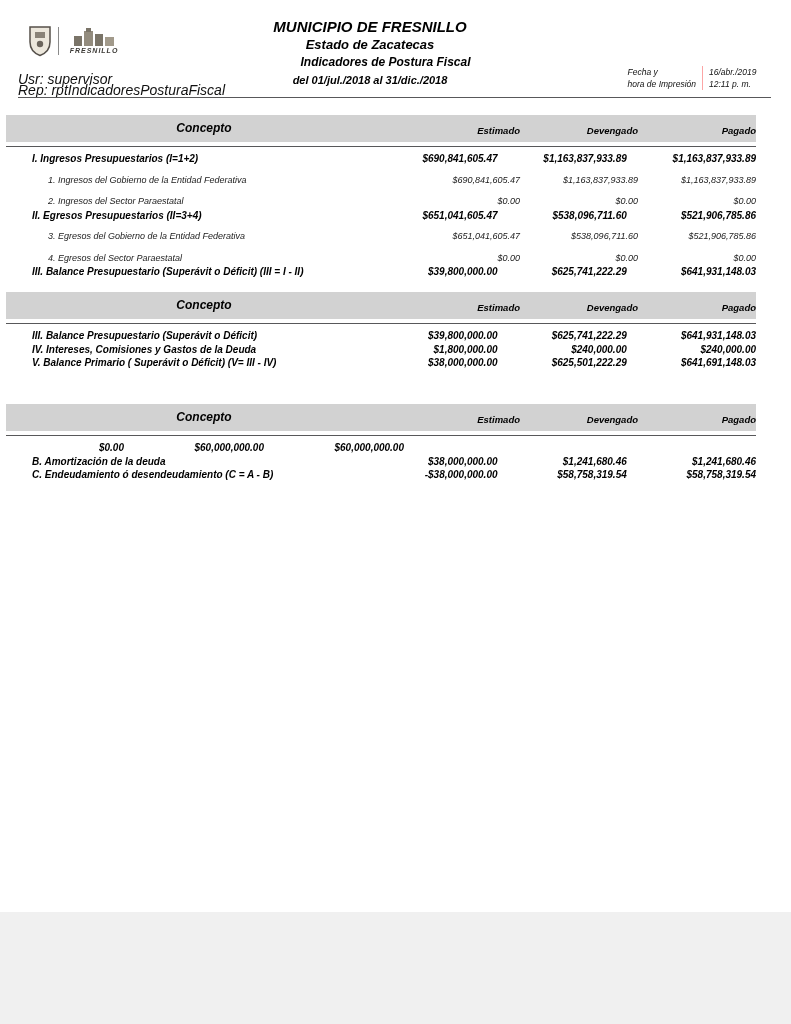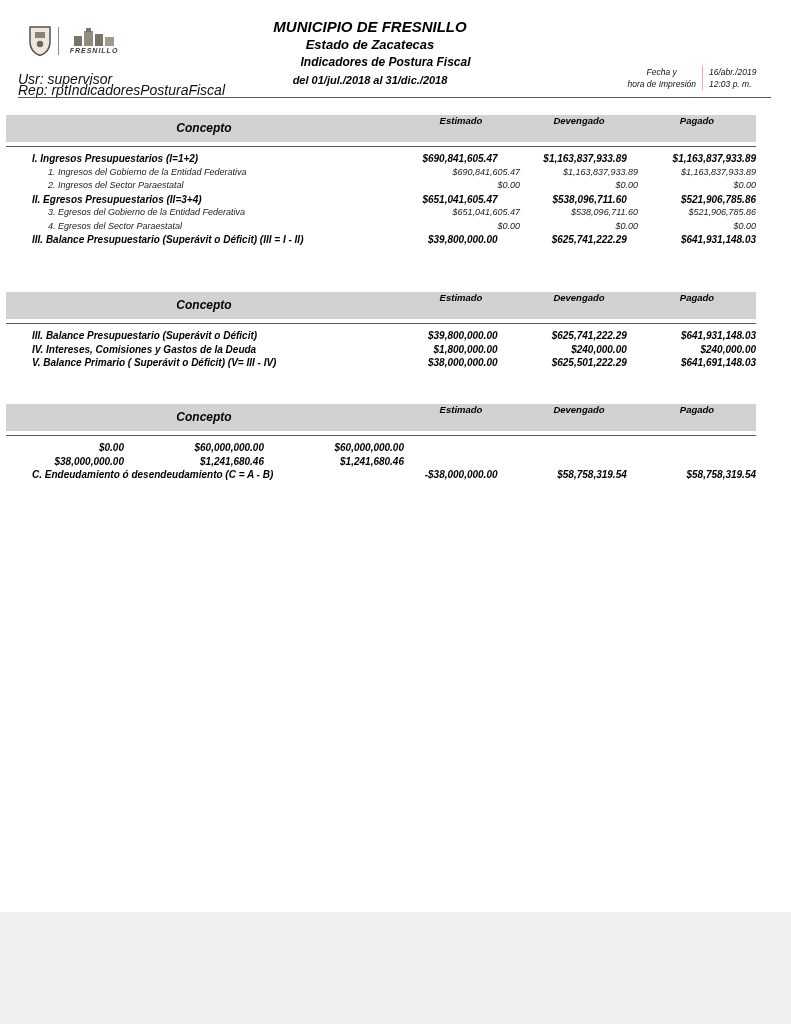--- a/index.html
+++ b/index.html
@@ -18,44 +18,44 @@
 
   .title-block { position:absolute; left:0; top:18px; width:740px; text-align:center; }
   .title   { font-size:15px; font-weight:bold; }
   .state   { font-size:13px; font-weight:bold; margin-top:2px; }
   .report-name { font-size:12px; font-weight:bold; margin-top:3px;padding-left:31px; }
   .period  { font-size:11px; font-weight:bold; margin-top:5px; }
 
   .meta-left { position:absolute; left:18px; top:74px; font-size:14px; line-height:11px; color:#111; }
 
   .meta-right { position:absolute; right:20px; top:66px; display:flex; font-size:8.5px; line-height:12px; color:#111; }
-  .meta-right .labels { text-align:center; padding-right:6px; }
+  .meta-right .labels { text-align:left; padding-right:6px; }
   .meta-right .values { border-left:1px solid #fca5a5; padding-left:6px; min-width:62px; }
 
   .header-rule { position:absolute; left:18px; top:97px; width:753px; height:1px; background:var(--rule, #5a5a5a); }
 
   
   .section { position:absolute; left:6px; width:750px; }
   #sec1 { top:115px; }
   #sec2 { top:292px; }
   #sec3 { top:404px; }
 
   .band { display:flex; height:27px; background:var(--band, #d2d2d2); }
   .concepto-h { width:396px; text-align:center; font-weight:bold; font-size:12px; line-height:27px; }
-  .num-h { width:118px; text-align:center; font-weight:bold; font-size:9.5px; align-self:flex-end; padding-bottom:16px; box-sizing:border-box; }
+  .num-h { width:118px; text-align:right; font-weight:bold; font-size:9.5px; align-self:flex-end; padding-bottom:6px; box-sizing:border-box; }
 
   .band-rule { height:1px; background:var(--rule, #5a5a5a); margin-top:4px; }
 
   .rows { margin-top:5px; }
   .row { display:flex; height:13.5px; line-height:13.5px; }
   .row .concepto { width:396px; box-sizing:border-box; white-space:nowrap; overflow:hidden; }
   .row .num { width:118px; text-align:right; white-space:nowrap; }
   .row.main { font-weight:bold; font-size:10px;gap:22px; }
   .row.main .concepto { padding-left:26px; }
-  .row.sub  { font-weight:normal; font-size:9px; color:#1a1a1a; }
+  .row.sub  { font-weight:normal; font-size:9px; color:#1a1a1a;margin-top:8px; }
   .row.sub .concepto { padding-left:42px; }
 </style>
 </head>
 <body>
 
 <div class="page">
 
   <div class="logos">
     <svg width="24" height="32" viewBox="0 0 24 32">
       <path d="M2 2 h20 v15 c0 8 -6 12 -10 13.5 c-4 -1.5 -10 -5.5 -10 -13.5 z" fill="#ece7dc" stroke="#55504a" stroke-width="1.5"></path>
@@ -87,21 +87,21 @@
     <div>Rep: rptIndicadoresPosturaFiscal</div>
   </div>
 
   <div class="meta-right">
     <div class="labels">
       <div>Fecha y</div>
       <div>hora de Impresión</div>
     </div>
     <div class="values">
       <div>16/abr./2019</div>
-      <div>12:03 p. m.</div>
+      <div>12:11 p. m.</div>
     </div>
   </div>
 
   <div class="header-rule"></div>
 
   <div class="section" id="sec1">
     <div class="band">
       <div class="concepto-h">Concepto</div>
       <div class="num-h">Estimado</div>
       <div class="num-h">Devengado</div>
@@ -192,20 +192,21 @@
       <div class="num-h">Pagado</div>
     </div>
     <div class="band-rule"></div>
     <div class="rows">
       <div class="row main">
         <div class="num">$0.00</div>
         <div class="num">$60,000,000.00</div>
         <div class="num">$60,000,000.00</div>
       </div>
       <div class="row main">
+        <div class="concepto">B. Amortización de la deuda</div>
         <div class="num">$38,000,000.00</div>
         <div class="num">$1,241,680.46</div>
         <div class="num">$1,241,680.46</div>
       </div>
       <div class="row main">
         <div class="concepto">C. Endeudamiento ó desendeudamiento (C = A - B)</div>
         <div class="num">-$38,000,000.00</div>
         <div class="num">$58,758,319.54</div>
         <div class="num">$58,758,319.54</div>
       </div>

